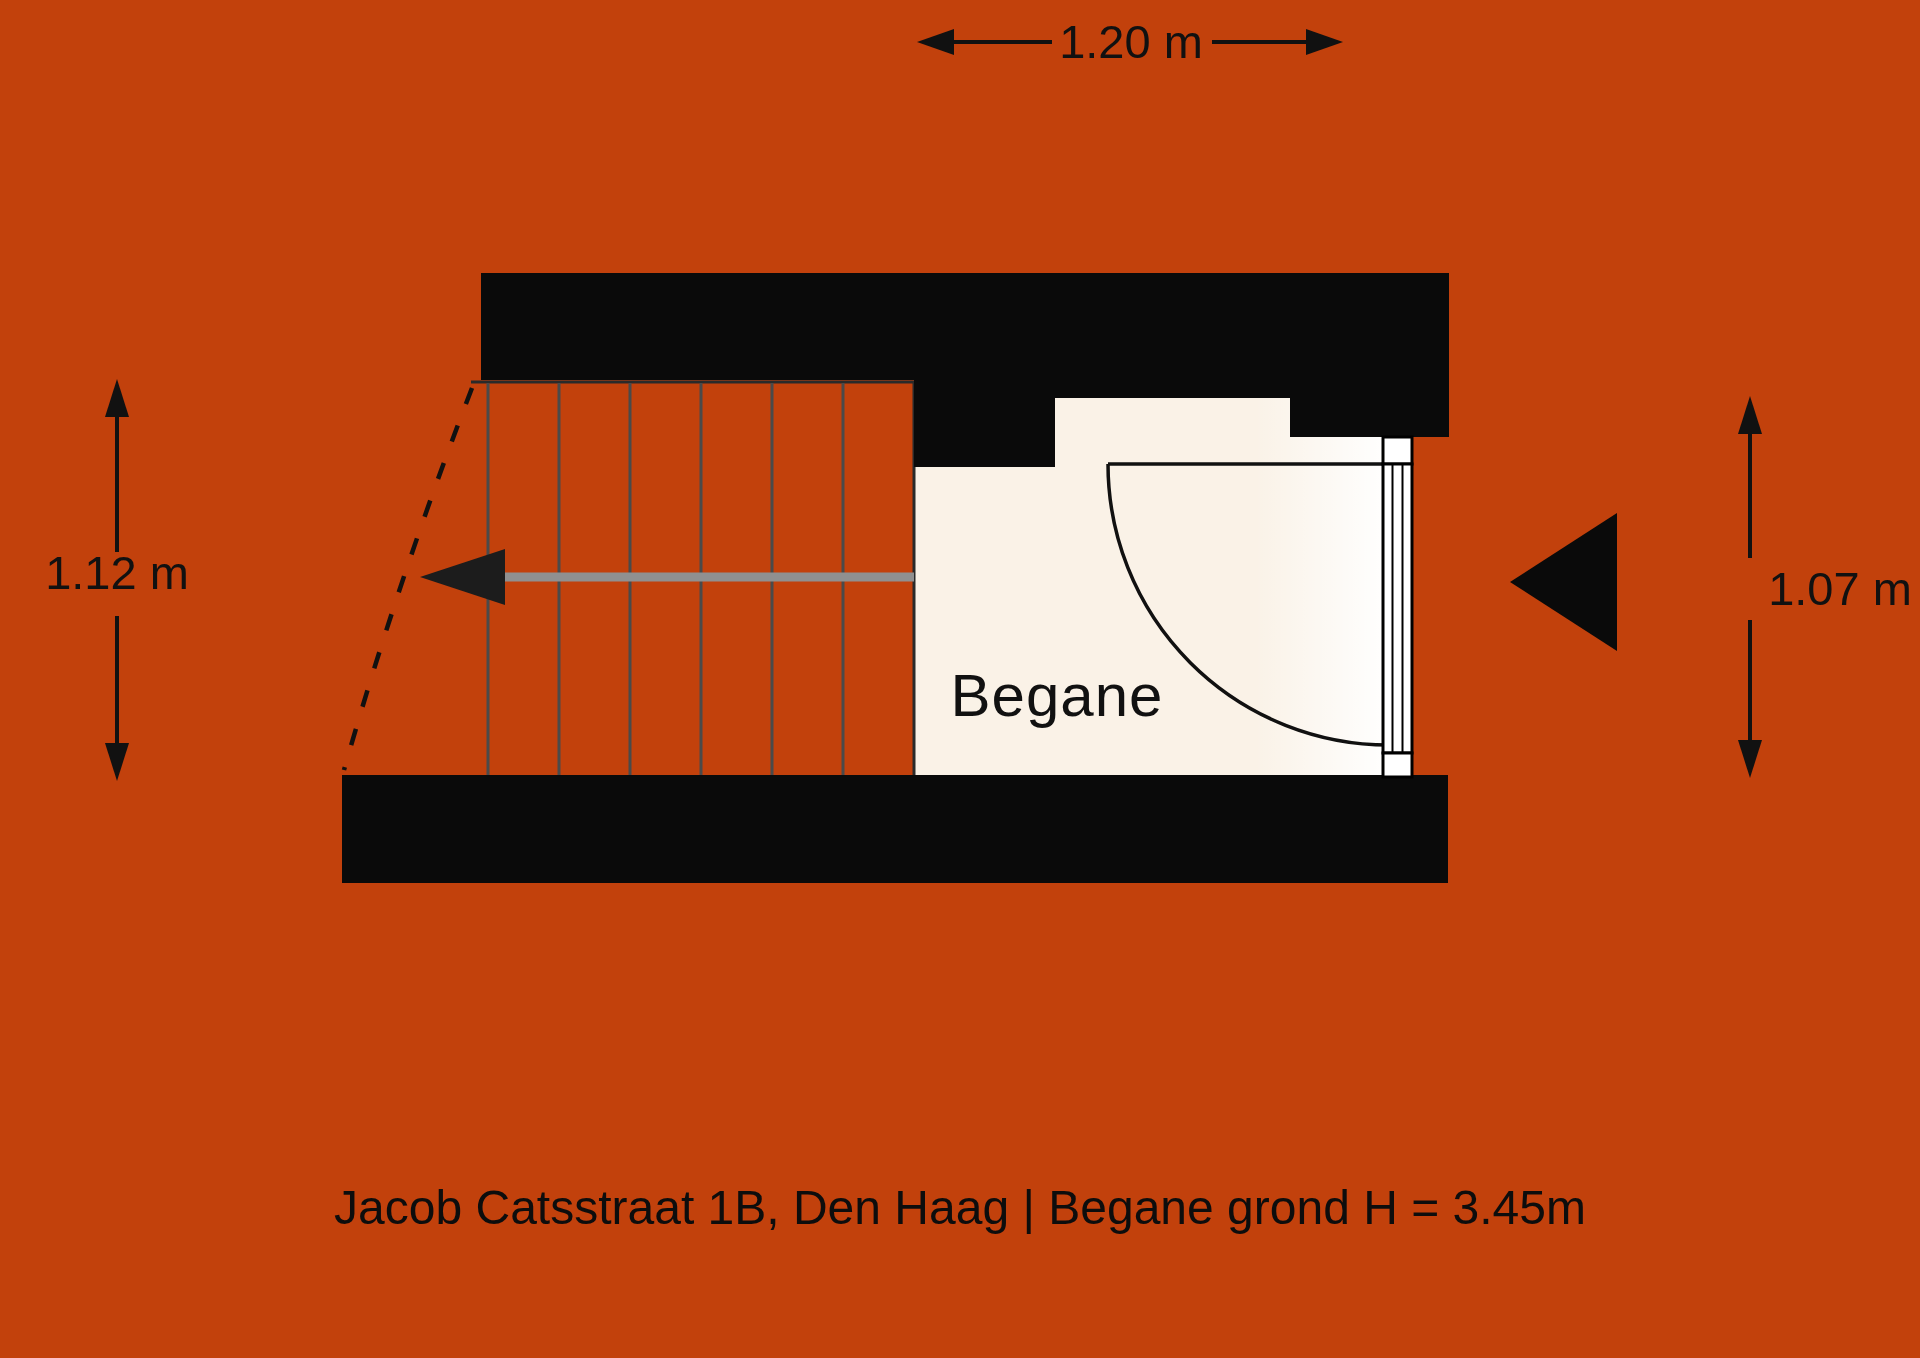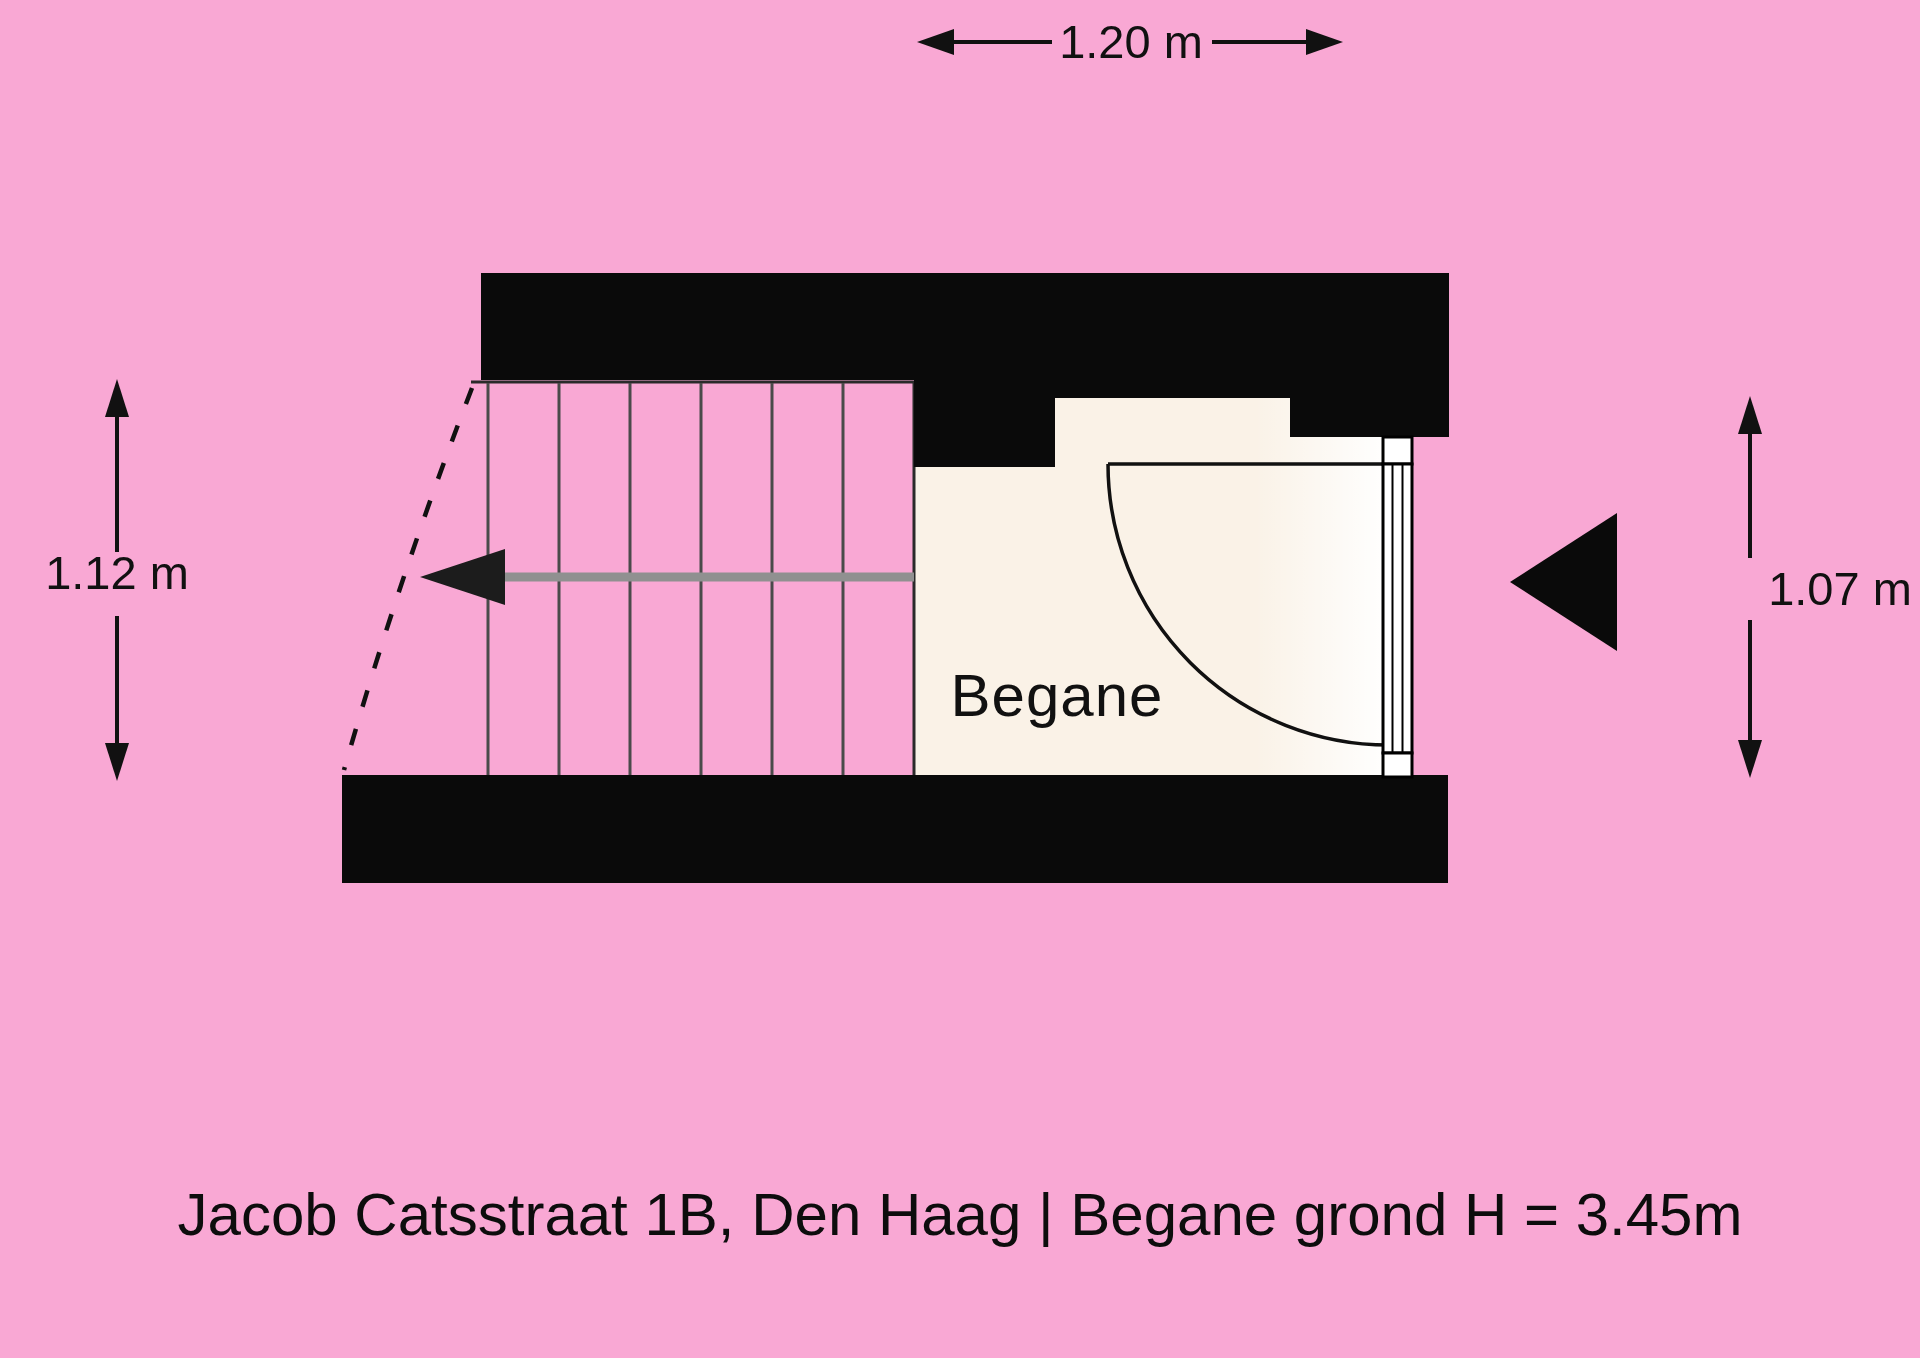--- a/index.html
+++ b/index.html
@@ -1,37 +1,37 @@
 <!DOCTYPE html>
 <html><head>
 <meta charset="utf-8">
 <style>
   html,body{margin:0;padding:0;background:#ffffff;}
   .canvas{
     position:relative;
     width:1920px;height:1358px;
-    background:#f9a8d4;
+    background:#c2410c;
     overflow:hidden;
     font-family:"Liberation Sans", sans-serif;
   }
   svg.plan{position:absolute;left:0;top:0;width:1920px;height:1358px;}
   .label{
     position:absolute;
     transform:translate(-50%,-50%);
     color:#111111;
     white-space:nowrap;
     font-family:"Liberation Sans", sans-serif;
   }
   .dim-label{font-size:47px;letter-spacing:0px;}
   .room-label{font-size:60px;letter-spacing:1px;}
   .footer-line{
     position:absolute;left:0;width:100%;
     text-align:center;
     color:#0d0d0d;
-    font-size:60px;
+    font-size:48px;
     font-family:"Liberation Sans", sans-serif;
     white-space:nowrap;
   }
 </style>
 </head>
 <body>
 
 <div class="canvas">
 
   <svg class="plan" viewBox="0 0 1920 1358">

